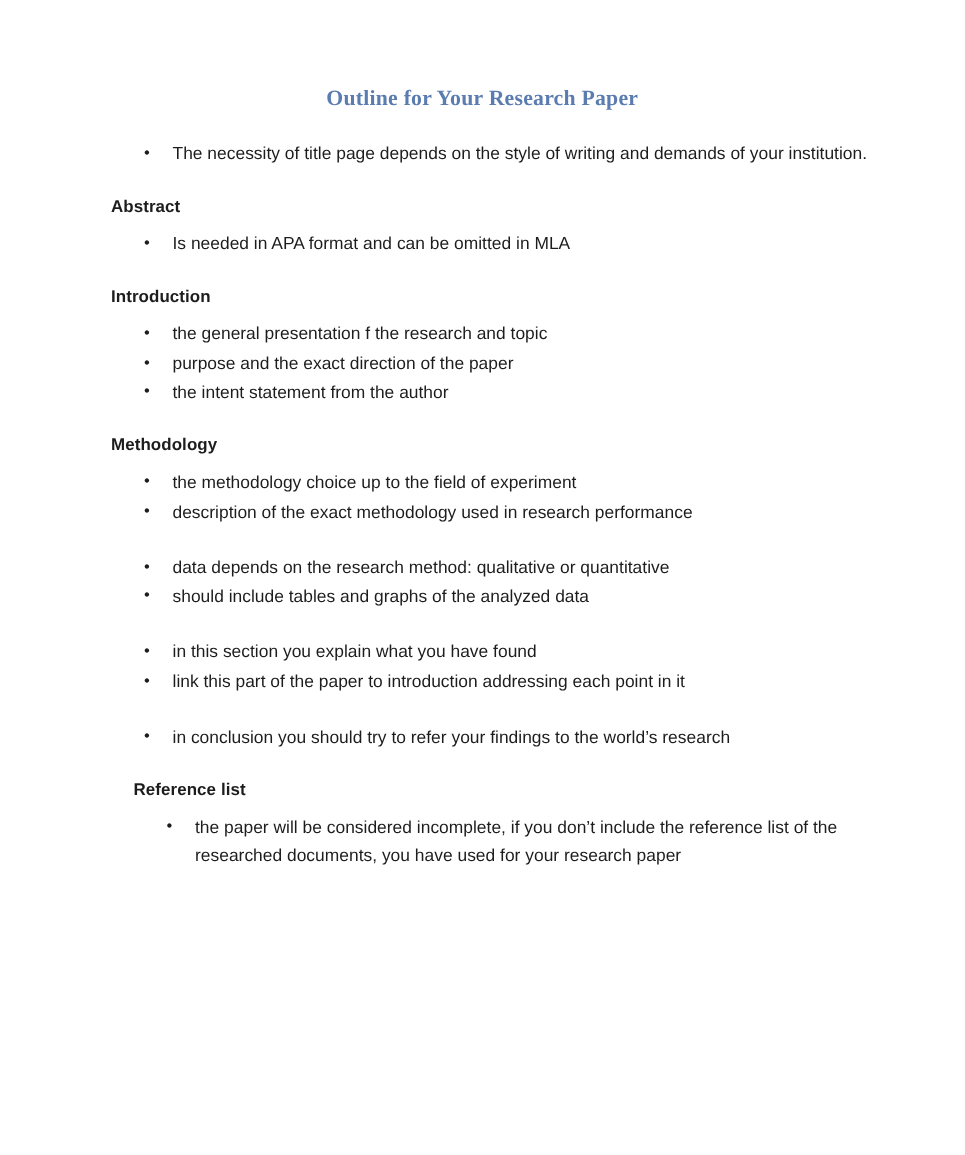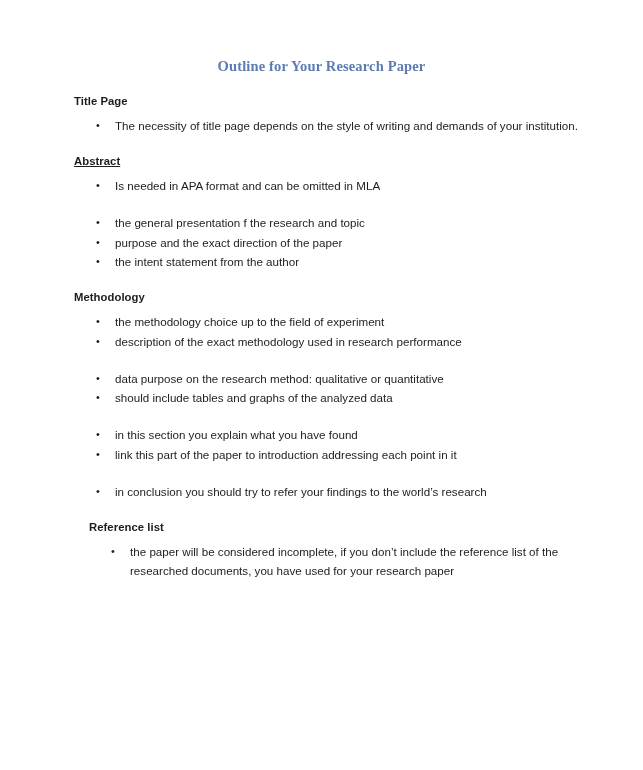--- a/index.html
+++ b/index.html
@@ -78,38 +78,38 @@
 </style>
 </head>
 <body>
 
 <div class="page">
 
   <div class="doc-title" style="color: rgb(91, 124, 176);">Outline for Your Research Paper</div>
 
   <div class="body-area">
       <div class="section">
-        <div class="section-heading" style="color: rgb(29, 29, 29);">Title Page</div>
         <ul class="bullets">
           <li style="color: rgb(29, 29, 29);">
             <span class="bullet-dot" style="color: rgb(29, 29, 29);">•</span>
             <span class="bullet-text">The necessity of title page depends on the style of writing and demands of your institution.</span>
           </li>
         </ul>
       </div>
       <div class="section">
-        <div class="section-heading" style="color: rgb(29, 29, 29); text-decoration: underline;">Abstract</div>
+        <div class="section-heading" style="color: rgb(29, 29, 29);">Abstract</div>
         <ul class="bullets">
           <li style="color: rgb(29, 29, 29);">
             <span class="bullet-dot" style="color: rgb(29, 29, 29);">•</span>
             <span class="bullet-text">Is needed in APA format and can be omitted in MLA</span>
           </li>
         </ul>
       </div>
       <div class="section">
+        <div class="section-heading" style="color: rgb(29, 29, 29);">Introduction</div>
         <ul class="bullets">
           <li style="color: rgb(29, 29, 29);">
             <span class="bullet-dot" style="color: rgb(29, 29, 29);">•</span>
             <span class="bullet-text">the general presentation f the research and topic</span>
           </li>
           <li style="color: rgb(29, 29, 29);">
             <span class="bullet-dot" style="color: rgb(29, 29, 29);">•</span>
             <span class="bullet-text">purpose and the exact direction of the paper</span>
           </li>
           <li style="color: rgb(29, 29, 29);">
@@ -128,21 +128,21 @@
           <li style="color: rgb(29, 29, 29);">
             <span class="bullet-dot" style="color: rgb(29, 29, 29);">•</span>
             <span class="bullet-text">description of the exact methodology used in research performance</span>
           </li>
         </ul>
       </div>
       <div class="section">
         <ul class="bullets">
           <li style="color: rgb(29, 29, 29);">
             <span class="bullet-dot" style="color: rgb(29, 29, 29);">•</span>
-            <span class="bullet-text">data purpose on the research method: qualitative or quantitative</span>
+            <span class="bullet-text">data depends on the research method: qualitative or quantitative</span>
           </li>
           <li style="color: rgb(29, 29, 29);">
             <span class="bullet-dot" style="color: rgb(29, 29, 29);">•</span>
             <span class="bullet-text">should include tables and graphs of the analyzed data</span>
           </li>
         </ul>
       </div>
       <div class="section">
         <ul class="bullets">
           <li style="color: rgb(29, 29, 29);">

